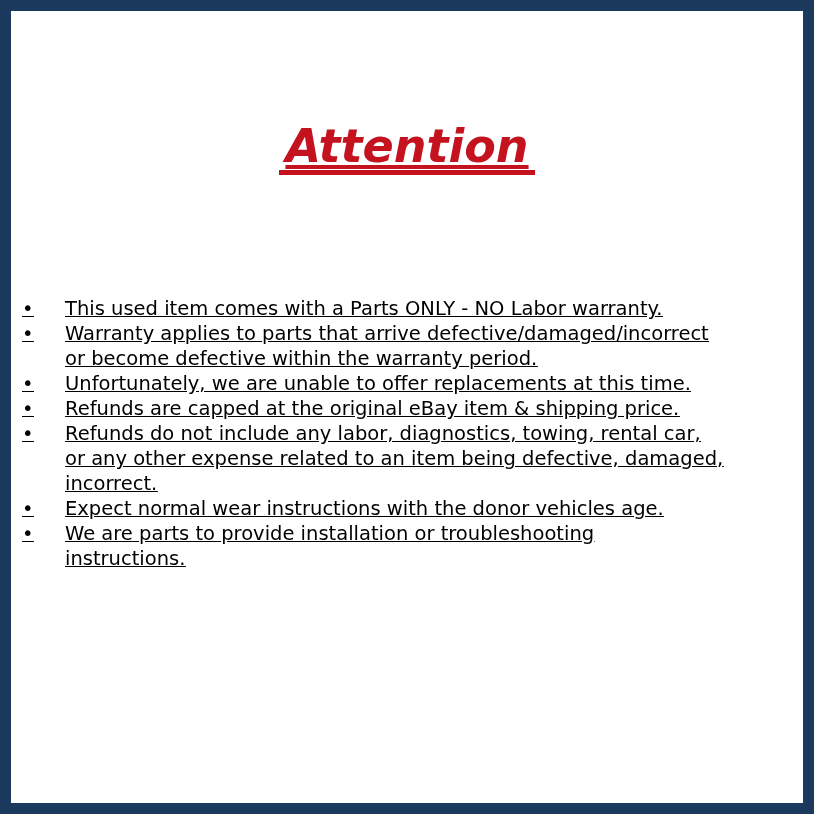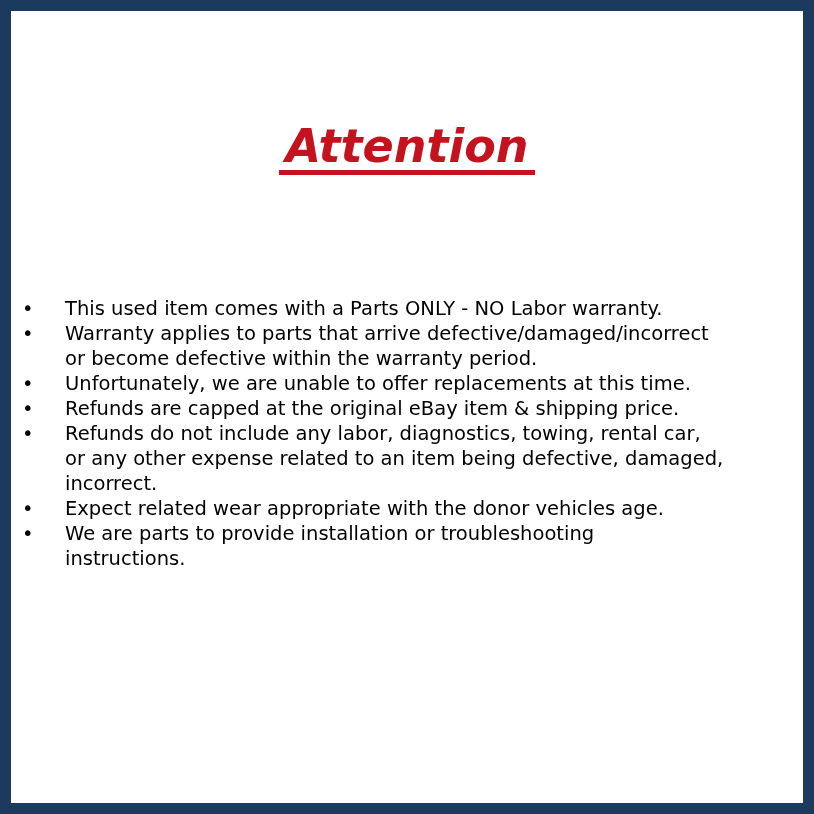--- a/index.html
+++ b/index.html
@@ -1,21 +1,21 @@
 <!DOCTYPE html>
 <html style="--border-color: #1C3A5E; --heading-color: #C4121F; --text-color: #000000; --page-bg: #FFFFFF;"><head>
 <meta charset="utf-8">
 <style>
   :root {
     --border-color: #1C3A5E;
     --heading-color: #C4121F;
     --text-color: #000000;
     --page-bg: #FFFFFF;
   }
-  * { box-sizing: border-box; }
+  * { box-sizing: border-box; text-decoration: underline; }
   html, body { margin: 0; padding: 0; }
   body {
     width: 814px;
     height: 814px;
     background: var(--page-bg);
     border: 11px solid var(--border-color);
     font-family: "DejaVu Sans", "Liberation Sans", sans-serif;
     color: var(--text-color);
     overflow: hidden;
   }
@@ -79,21 +79,21 @@
       <span class="item-text">Refunds are capped at the original eBay item &amp; shipping price.</span>
     </li>
     <li>
       <span class="bullet">•</span>
       <span class="item-text">Refunds do not include any labor, diagnostics, towing, rental car,
 or any other expense related to an item being defective, damaged,
 incorrect.</span>
     </li>
     <li>
       <span class="bullet">•</span>
-      <span class="item-text">Expect related wear appropriate with the donor vehicles age.</span>
+      <span class="item-text">Expect normal wear instructions with the donor vehicles age.</span>
     </li>
     <li>
       <span class="bullet">•</span>
       <span class="item-text">We are parts to provide installation or troubleshooting
 instructions.</span>
     </li>
   </ul>
 
 </main>
 

